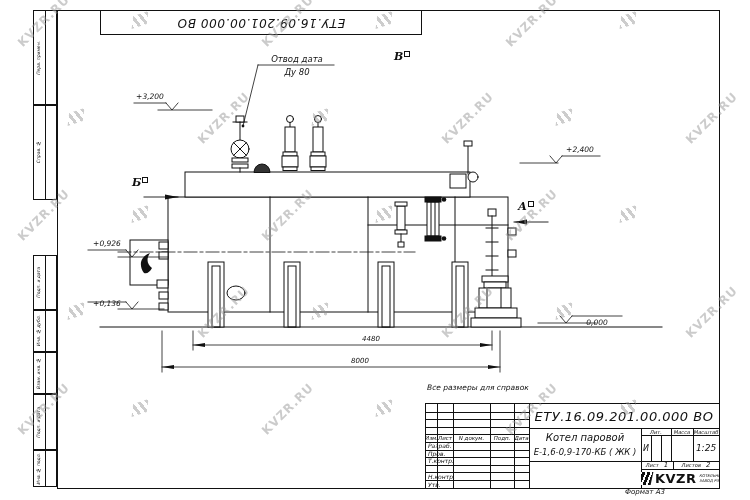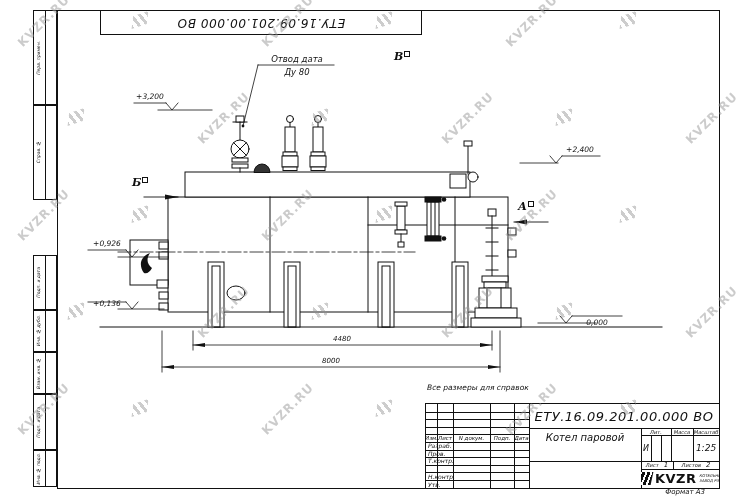--- a/index.html
+++ b/index.html
@@ -13,42 +13,42 @@
   
   .mbox{position:absolute;left:33px;width:24px;border:1px solid #111;display:flex;z-index:3;box-sizing:border-box;}
   .mbox .lab{width:11px;border-right:1px solid #111;display:flex;align-items:center;justify-content:center;overflow:hidden;}
   .mbox .lab span{writing-mode:vertical-rl;transform:rotate(180deg);font:italic 4.5px "DejaVu Sans",sans-serif;
                   white-space:nowrap;line-height:1;}
   
   .dsvg{position:absolute;left:0;top:0;z-index:1;}
   
   .lbl{position:absolute;font:italic 8.5px "DejaVu Sans",sans-serif;white-space:nowrap;z-index:2;text-align:center;}
   .elev{font:italic 7.5px "DejaVu Sans",sans-serif;}
-  .dim{font:italic 7px "DejaVu Sans",sans-serif;}
+  .dim{font:italic 7px "DejaVu Sans",sans-serif;margin-left:29px;}
   .marker{font:italic bold 11px "DejaVu Serif",serif;}
   .msub{display:inline-block;width:4px;height:4px;border:.7px solid #111;margin-left:1px;transform:translateY(-3px);}
   
   .tb{position:absolute;left:425px;top:403px;width:293px;height:84px;border:1.4px solid #111;z-index:3;box-sizing:content-box;}
   .vl,.hl{position:absolute;background:#111;}
   .vl{width:1px;}.hl{height:1px;}
   .tc{position:absolute;display:flex;align-items:center;justify-content:center;font:italic 5.5px "DejaVu Sans",sans-serif;
       white-space:nowrap;overflow:hidden;}
   .tc.left{justify-content:flex-start;padding-left:2px;}
   .docnum{font:italic 13px "DejaVu Sans",sans-serif;letter-spacing:.5px;}
   .pname1{font:italic 10px "DejaVu Sans",sans-serif;}
   .pname2{font:italic 8.5px "DejaVu Sans",sans-serif;}
   .scaleval{font:italic 9px "DejaVu Sans",sans-serif;}
   .litval{font:italic 8px "DejaVu Sans",sans-serif;}
   .sheetnum{font:italic 7px "DejaVu Sans",sans-serif;margin-left:5px;}
   .logo{display:flex;align-items:center;gap:3px;}
   .logo .mark{width:16px;height:13px;background:repeating-linear-gradient(100deg,#111 0 3px,#fff 3px 5px);
               transform:skewX(-12deg);}
   .logo .kv{font:800 13px "DejaVu Sans",sans-serif;letter-spacing:.5px;font-style:normal;}
   .logo .sub{display:flex;flex-direction:column;font:italic 3.8px "DejaVu Sans",sans-serif;line-height:4.5px;text-align:left;}
-  .fmt{position:absolute;left:625px;top:488px;width:80px;text-align:right;font:italic 7px "DejaVu Sans",sans-serif;z-index:3;}
+  .fmt{position:absolute;left:625px;top:488px;width:80px;text-align:left;font:italic 7px "DejaVu Sans",sans-serif;z-index:3;}
   .note{position:absolute;left:427px;top:383px;font:italic 7.5px "DejaVu Sans",sans-serif;z-index:2;}
   
   .wm-layer{position:absolute;inset:0;z-index:5;pointer-events:none;}
   .wm-text{position:absolute;font:600 12px "DejaVu Sans",sans-serif;color:#999;opacity:.5;
            transform:rotate(-45deg);letter-spacing:1px;white-space:nowrap;}
   .wm-icon{position:absolute;width:16px;height:12px;opacity:.45;
            background:repeating-linear-gradient(50deg,#8f8f8f 0 2.5px,transparent 2.5px 5.5px);
            transform:rotate(-18deg) skewX(-25deg);}
 </style>
 </head>
@@ -303,20 +303,21 @@
 
     <div class="tc left" style="left:0;top:38px;width:27px;height:7.5px;font-size:6px;">Разраб.</div>
     <div class="tc left" style="left:0;top:45.5px;width:27px;height:7.5px;font-size:6px;">Пров.</div>
     <div class="tc left" style="left:0;top:53px;width:27px;height:7.5px;font-size:6px;">Т.контр.</div>
     <div class="tc left" style="left:0;top:60.5px;width:27px;height:7.5px;font-size:6px;"></div>
     <div class="tc left" style="left:0;top:68px;width:27px;height:8px;font-size:6px;">Н.контр.</div>
     <div class="tc left" style="left:0;top:76px;width:27px;height:8px;font-size:6px;">Утв.</div>
 
     <div class="tc docnum" style="left:103px;top:0;width:190px;height:24px;">ЕТУ.16.09.201.00.000  ВО</div>
     <div class="tc pname1" style="left:103px;top:26px;width:112px;height:15px;">Котел паровой</div>
+    <div class="tc pname2" style="left:103px;top:40px;width:112px;height:15px;">Е-1,6-0,9-170-КБ ( ЖК )</div>
 
     <div class="tc" style="left:215px;top:24px;width:30px;height:7px;font-size:5.2px;">Лит.</div>
     <div class="tc" style="left:245px;top:24px;width:22px;height:7px;font-size:5.2px;">Масса</div>
     <div class="tc" style="left:267px;top:24px;width:26px;height:7px;font-size:5.2px;">Масштаб</div>
     <div class="tc litval" style="left:215px;top:31px;width:10px;height:26px;">И</div>
     <div class="tc scaleval" style="left:267px;top:31px;width:26px;height:26px;">1:25</div>
 
     <div class="tc" style="left:215px;top:57px;width:32px;height:8px;font-size:5.2px;">
       <span>Лист</span>
       <span class="sheetnum">1</span>

